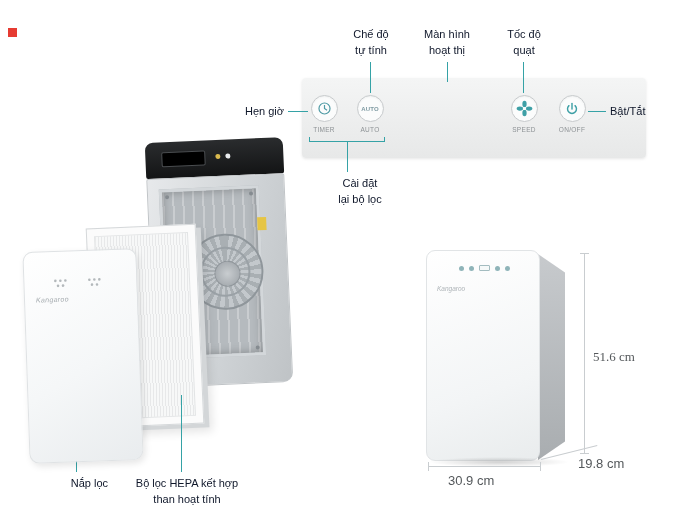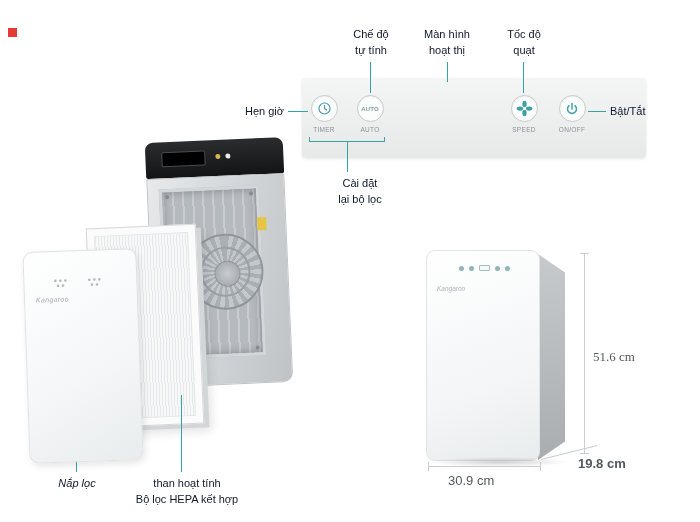--- a/index.html
+++ b/index.html
@@ -223,28 +223,28 @@
           <circle cx="8" cy="3" r="1.3"></circle>
           <circle cx="13" cy="3" r="1.3"></circle>
         <circle cx="5.5" cy="8" r="1.3"></circle>
           <circle cx="10.5" cy="8" r="1.3"></circle>
       </g>
     </svg>
     <div id="cover-brand">Kangaroo</div>
   </div>
 
   <div class="tline" style="left:76px; top:447px; width:1px; height:25px;"></div>
-  <div class="callout" style="left:46px; top:475px; width:62px; text-align:center;font-style:italic;">
+  <div class="callout" style="left:46px; top:475px; width:62px; text-align:right;">
     <span>Nắp lọc</span>
   </div>
 
   <div class="tline" style="left:181px; top:395px; width:1px; height:77px; z-index:6;"></div>
   <div class="callout" style="left:112px; top:475px; width:150px; text-align:center;">
+    <span class="ln">Bộ lọc HEPA kết hợp</span>
     <span class="ln">than hoạt tính</span>
-    <span class="ln">Bộ lọc HEPA kết hợp</span>
   </div>
 
   <div id="product">
     <div id="prod-side"></div>
     <div id="prod-front">
       <div id="prod-ctrl">
         <div class="cdot"></div>
         <div class="cdot"></div>
         <div class="cdash"></div>
         <div class="cdot"></div>
@@ -259,15 +259,15 @@
   <div class="dimline" style="left:580px; top:253px; width:9px; height:1px;"></div>
   <div class="dimline" style="left:580px; top:453px; width:9px; height:1px;"></div>
   <div class="dimtext" style="left:593px; top:349px;font-family:Liberation Serif, serif;">51.6 cm</div>
 
   <div class="dimline" style="left:428px; top:466px; width:112px; height:1px;"></div>
   <div class="dimline" style="left:428px; top:462px; width:1px; height:9px;"></div>
   <div class="dimline" style="left:540px; top:462px; width:1px; height:9px;"></div>
   <div class="dimtext" style="left:448px; top:473px;">30.9 cm</div>
 
   <div class="dimline" style="left:541px; top:459px; width:58px; height:1px; transform:rotate(-14deg); transform-origin:left center;"></div>
-  <div class="dimtext" style="left:578px; top:456px;font-weight:bold;">19.8 cm</div>
+  <div class="dimtext" style="left:578px; top:456px;">19.8 cm</div>
 
 </div>
 
 </body></html>

